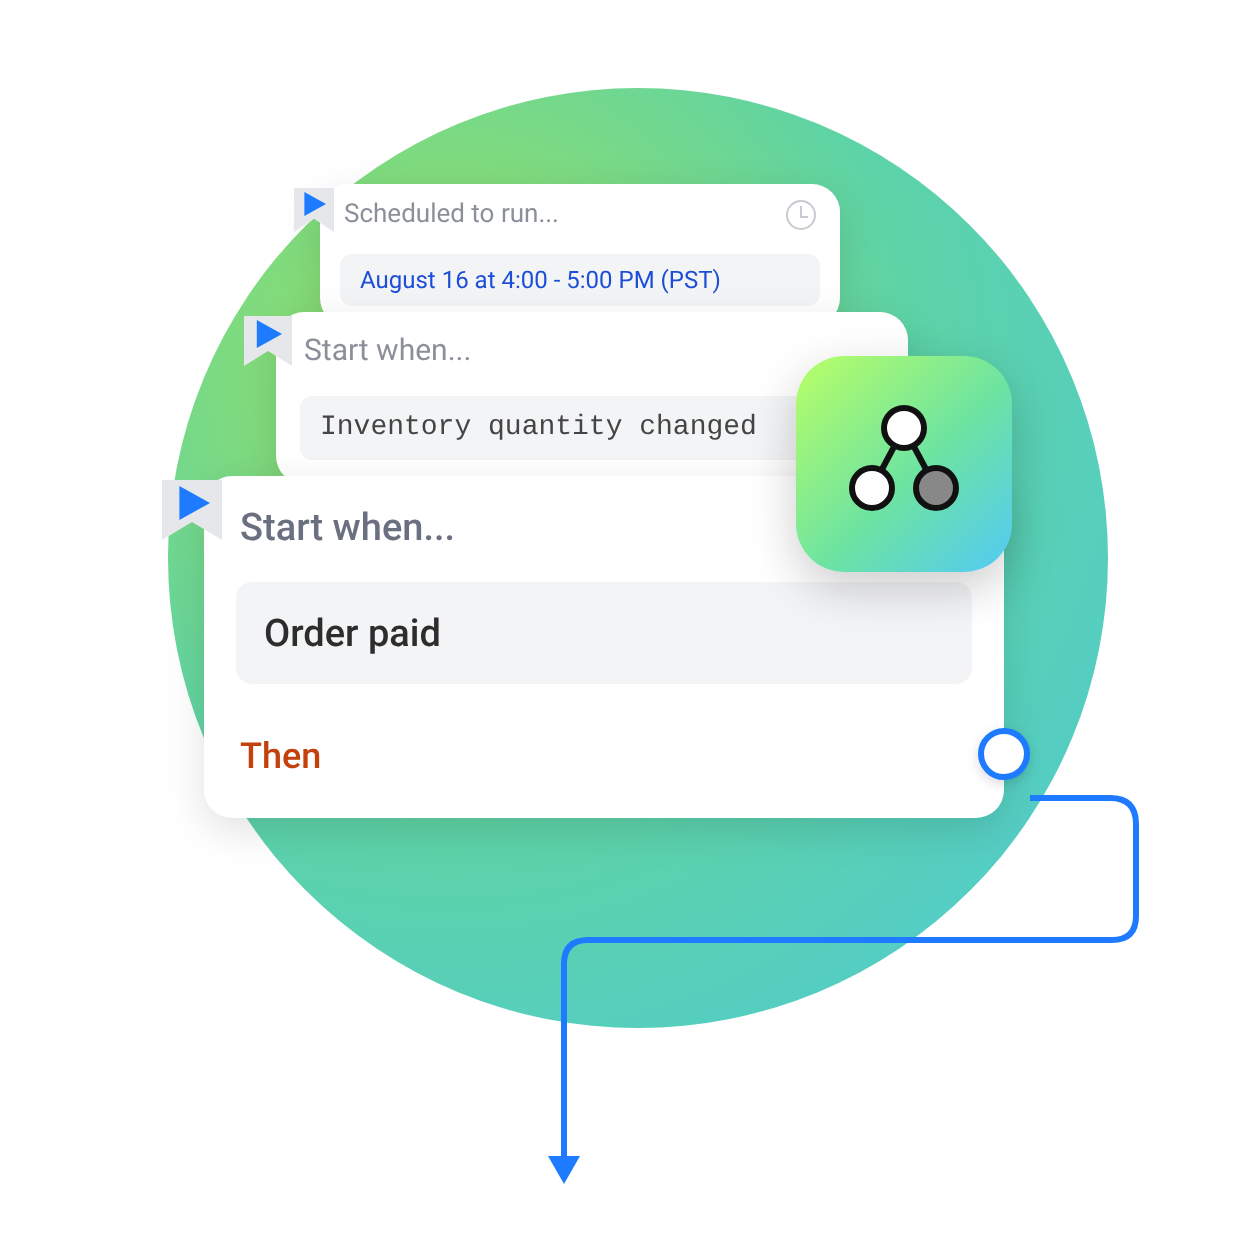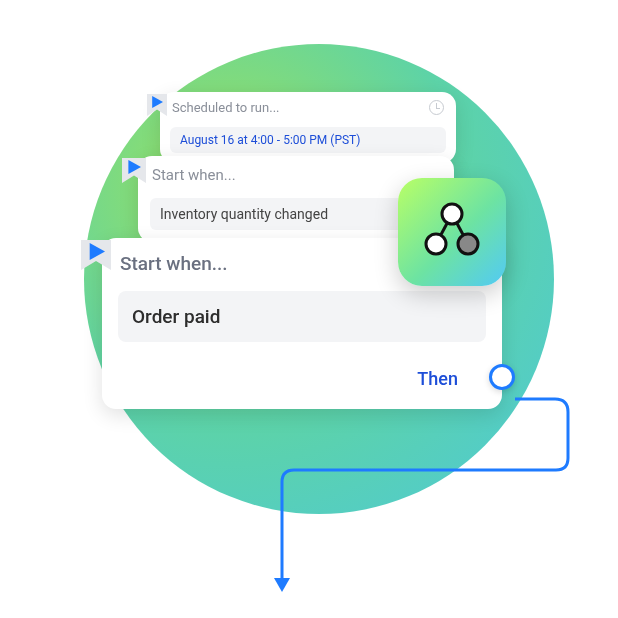--- a/index.html
+++ b/index.html
@@ -20,47 +20,47 @@
     left: 84px;
     top: 44px;
   }
   .card {
     position: absolute;
     background: #fff;
     border-radius: 14px;
     box-shadow: 0 6px 20px rgba(0,0,0,0.12);
   }
   
-  .card-1 { left: 160px; top: 92px; width: 296px; }
+  .card-1 { left: 160px; top: 92px; width: 260px; }
   .card-1 .header {
     display: flex; align-items: center; justify-content: space-between;
     padding: 8px 12px; color: #8a8f99; font-size: 13px;
   }
   .card-1 .row {
     margin: 4px 10px 10px 10px; padding: 6px 10px;
     background: #f3f4f6; border-radius: 6px; font-size: 12px; color: #1d4ed8;
   }
   
   .card-2 { left: 138px; top: 156px; width: 316px; }
   .card-2 .header { padding: 10px 14px; color: #8a8f99; font-size: 15px; }
   .card-2 .row {
     margin: 4px 12px 12px 12px; padding: 8px 10px;
-    background: #f3f4f6; border-radius: 6px; font-size: 14px; color: #444;
+    background: #f3f4f6; border-radius: 6px; font-size: 14px; color: #444; font-family: Liberation Mono, monospace;
   }
   
   .card-3 { left: 102px; top: 238px; width: 400px; }
   .card-3 .header { padding: 14px 18px; color: #6a7080; font-size: 19px; font-weight: 500; }
   .card-3 .row {
     margin: 2px 16px 10px 16px; padding: 14px 14px;
     background: #f3f4f6; border-radius: 8px; font-size: 19px; color: #2d2d2d; font-weight: 500;
   }
   .card-3 .footer {
     position: relative;
-    text-align: right; padding: 16px 44px 20px 18px;
-    font-size: 18px; color: #1d4ed8; font-weight: 500;
+    text-align: left; padding: 16px 44px 20px 18px;
+    font-size: 18px; color: #c2410c; font-weight: 500;
   }
   .bookmark {
     position: absolute;
     width: 28px; height: 28px;
     background: #e5e7eb;
     clip-path: polygon(0 0, 100% 0, 100% 100%, 50% 70%, 0 100%);
   }
   .bookmark svg { position: absolute; left: 6px; top: 3px; }
   .bm1 { left: 147px; top: 94px; width: 20px; height: 22px; }
   .bm1 svg { left: 4px; top: 2px; width: 12px; height: 12px; }

